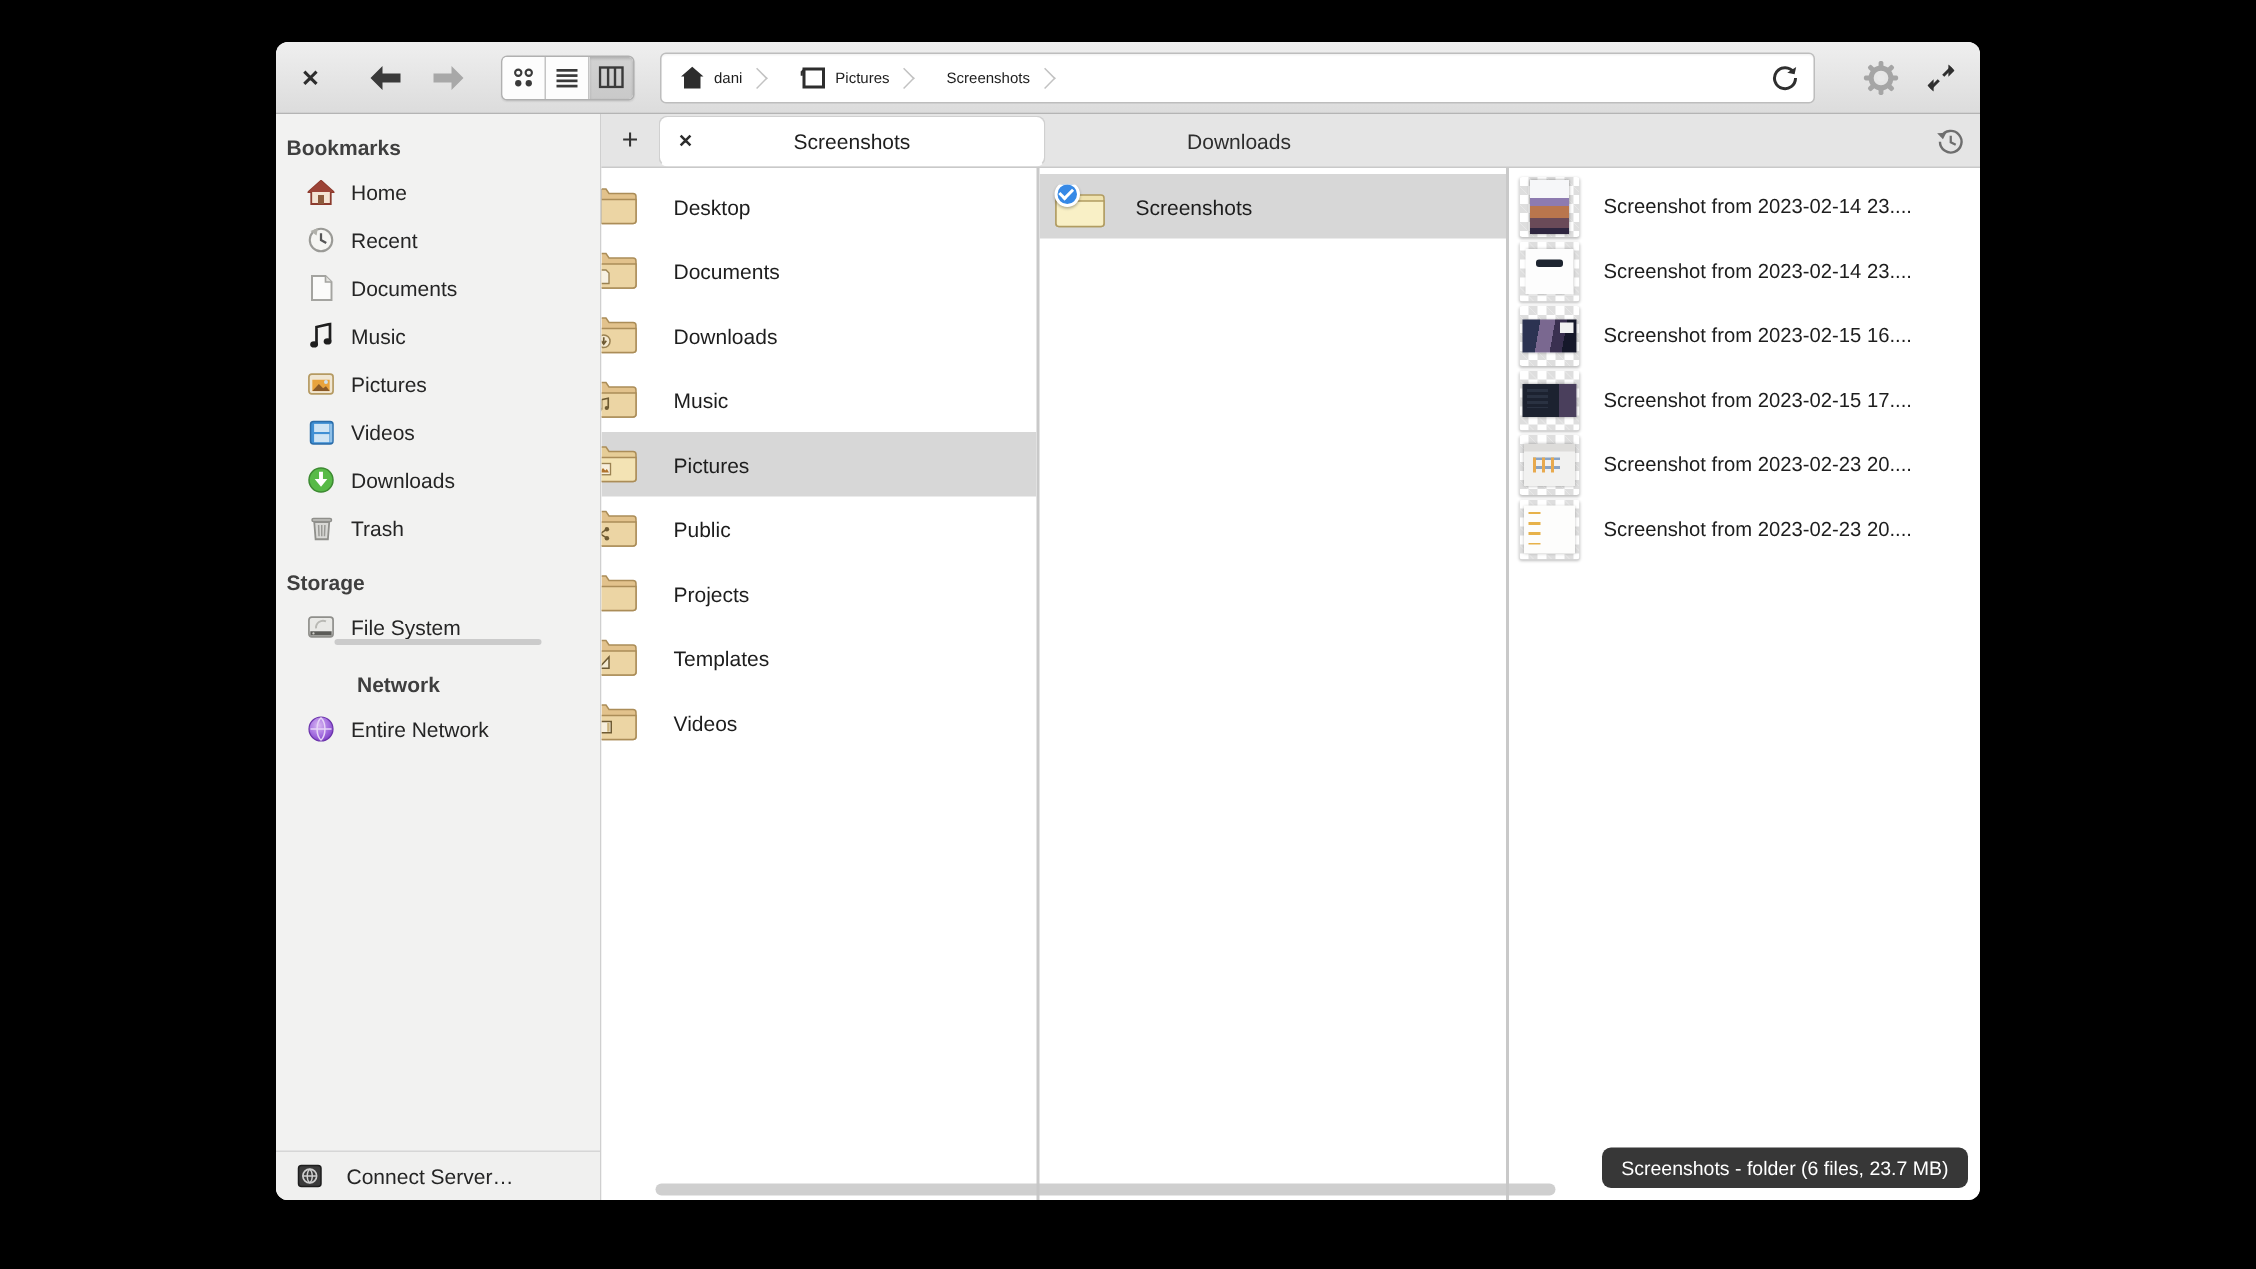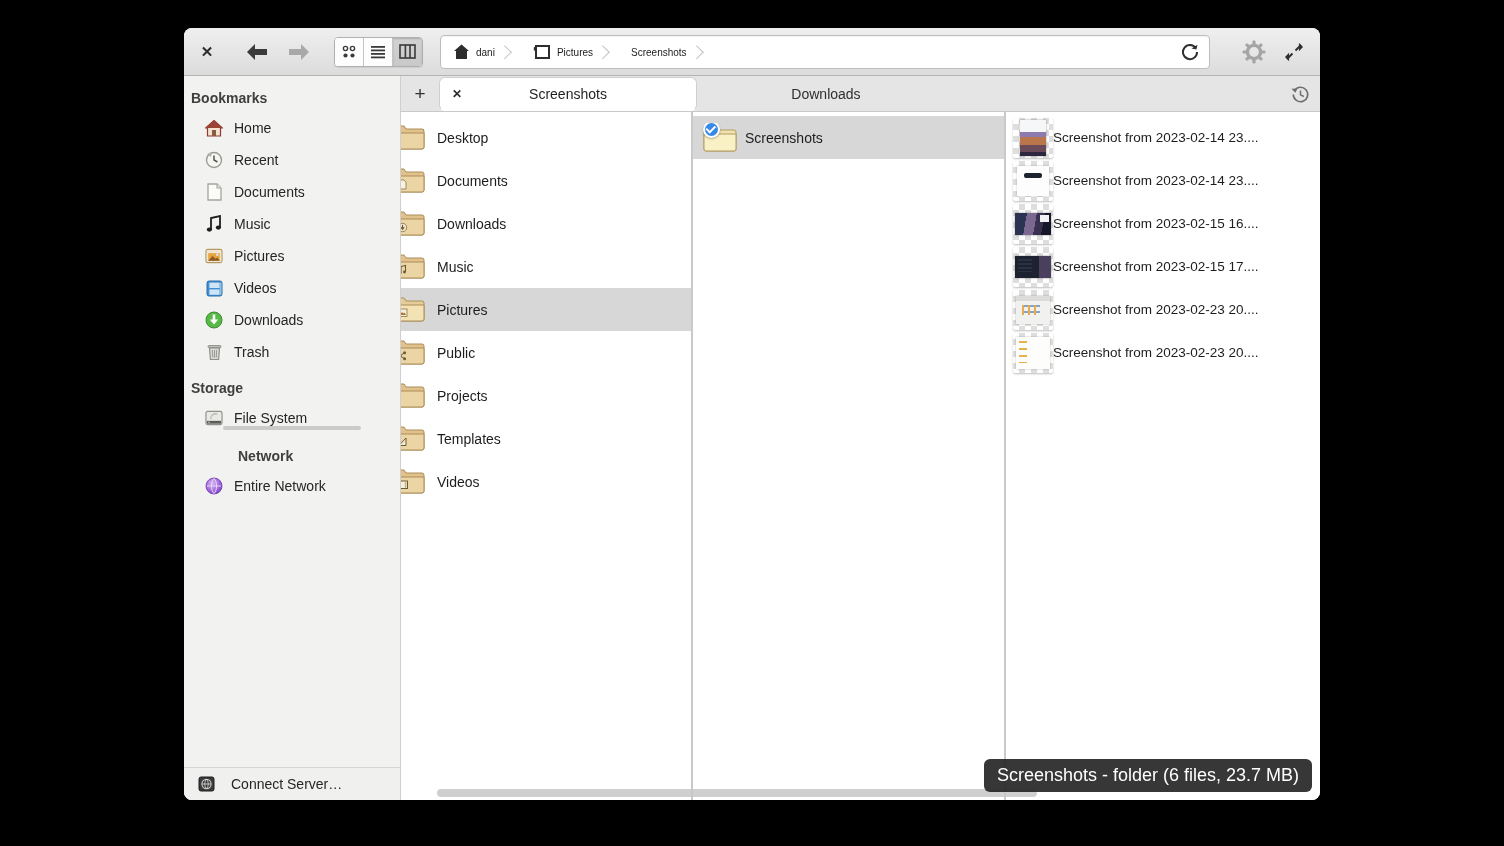--- a/index.html
+++ b/index.html
@@ -58,34 +58,34 @@
   .tab.inactive { color:#2e2e2e; }
   .tab-history { position:absolute; right:10px; top:0; height:36px; display:flex; align-items:center; }
 
   
   .cols { flex:1; display:flex; min-height:0; background:#fff; position:relative; }
   .col { overflow:hidden; position:relative; padding-top:4px; }
   .col-1 { width:292px; flex:0 0 292px; border-right:2px solid #c9c9c9; }
   .col-2 { width:313px; flex:0 0 313px; border-right:2px solid #c9c9c9; }
   .col-3 { flex:1; }
 
-  .row { height:43px; display:flex; align-items:center; font-size:14px; color:#1d1d1d; position:relative; }
+  .row { height:43px; display:flex; align-items:center; font-size:14px; color:#1d1d1d; position:relative;gap:12px; }
   .row.selected { background:#d7d7d7; }
   .folder-wrap { width:36px; height:30px; overflow:hidden; position:relative; flex:0 0 36px; }
   .folder-wrap.clip svg { margin-left:-9px; }
   .col .row .label { margin-left:2px; }
   .col-1 .row .label { margin-left:0; }
   .col-2 .folder-wrap { margin-left:8px; width:42px; flex-basis:42px; }
   .check-badge { position:absolute; left:2px; top:-2px; width:17px; height:17px; border-radius:50%;
     background:#3689e6; border:2px solid #fff; box-shadow:0 1px 2px rgba(0,0,0,.3);
     display:flex; align-items:center; justify-content:center; z-index:2; }
   .check-badge::after { content:""; width:7px; height:4px; border-left:2px solid #fff; border-bottom:2px solid #fff; transform:rotate(-45deg) translate(0,-1px); }
 
   
-  .file-row { height:43px; display:flex; align-items:center; padding-left:7px; gap:0; font-size:13.5px; color:#1d1d1d; }
+  .file-row { height:43px; display:flex; align-items:center; padding-left:7px; gap:16px; font-size:13.5px; color:#1d1d1d; }
   .thumb { width:40px; height:40px; flex:0 0 40px; position:relative; border-radius:2px; overflow:hidden;
     background-color:#fff;
     background-image:linear-gradient(45deg,#dedede 25%,transparent 25%,transparent 75%,#dedede 75%),
                      linear-gradient(45deg,#dedede 25%,transparent 25%,transparent 75%,#dedede 75%);
     background-size:12px 12px; background-position:0 0,6px 6px;
     box-shadow:0 1px 2px rgba(0,0,0,.25); }
   .thumb > .inner { position:absolute; }
   .t1 .inner { left:7px; top:2px; right:7px; bottom:2px; background:linear-gradient(#f6f7f9 0 34%, #8d7bb0 34% 48%, #b9764d 48% 70%, #6a4a58 70% 88%, #2f2640 88% 100%); box-shadow:0 0 2px rgba(0,0,0,.4); }
   .t2 .inner { left:4px; top:5px; right:4px; bottom:5px; background:#fdfdfd; box-shadow:0 0 2px rgba(0,0,0,.25); }
   .t2 .inner::after { content:""; position:absolute; left:22%; top:24%; width:56%; height:18%; background:#1d2430; border-radius:2px; }
@@ -99,21 +99,21 @@
     background:repeating-linear-gradient(90deg,#e8a33d 0 2px, transparent 2px 6px), repeating-linear-gradient(#7f9cc0 0 2px, transparent 2px 6px); opacity:.9; }
   .t6 .inner { left:3px; top:4px; right:3px; bottom:4px; background:#fdfdfc; box-shadow:0 0 2px rgba(0,0,0,.25); }
   .t6 .inner::after { content:""; position:absolute; left:3px; top:4px; width:8px; height:70%;
     background:repeating-linear-gradient(#e7b24a 0 2px, transparent 2px 7px); }
 
   
   .hscroll { position:absolute; left:36px; bottom:3px; width:600px; height:8px; border-radius:4px; background:#c7c7c7; opacity:.85; }
 
   
   .tooltip { position:absolute; right:8px; bottom:8px; background:rgba(40,40,40,.93); color:#fff;
-    font-size:18px; padding:6px 13px; border-radius:6px; white-space:nowrap; z-index:5; }
+    font-size:13px; padding:6px 13px; border-radius:6px; white-space:nowrap; z-index:5; }
 
   svg { display:block; }
 </style>
 </head>
 <body>
 
 <div class="window">
 
   <div class="toolbar">
     <div class="tb-close">✕</div>

